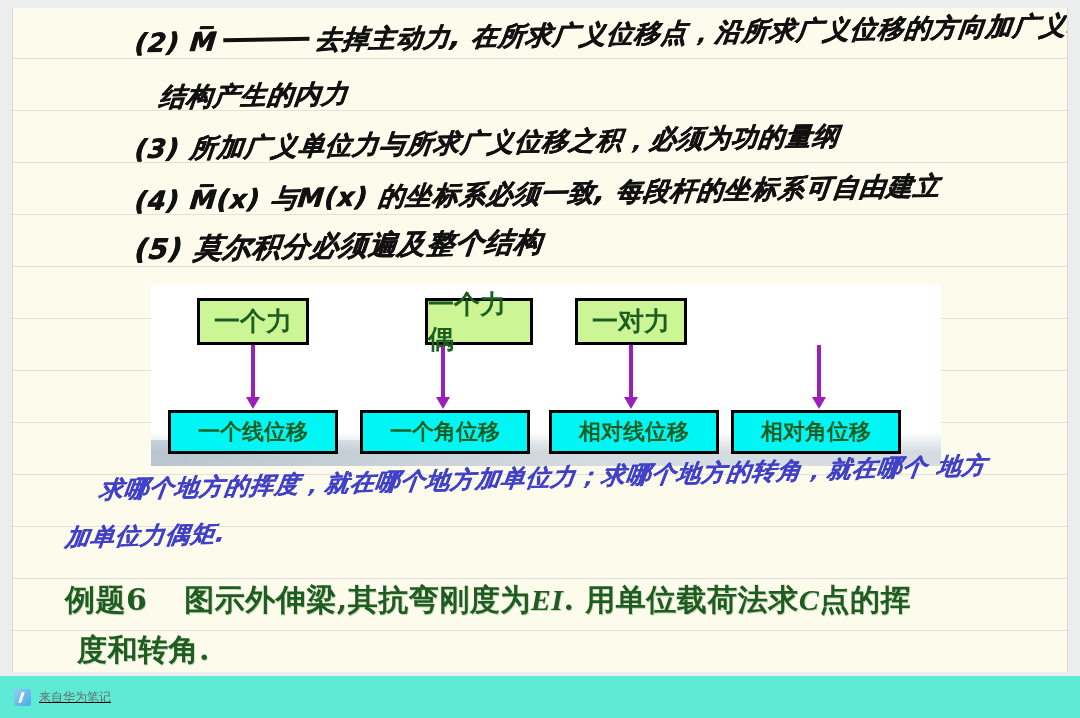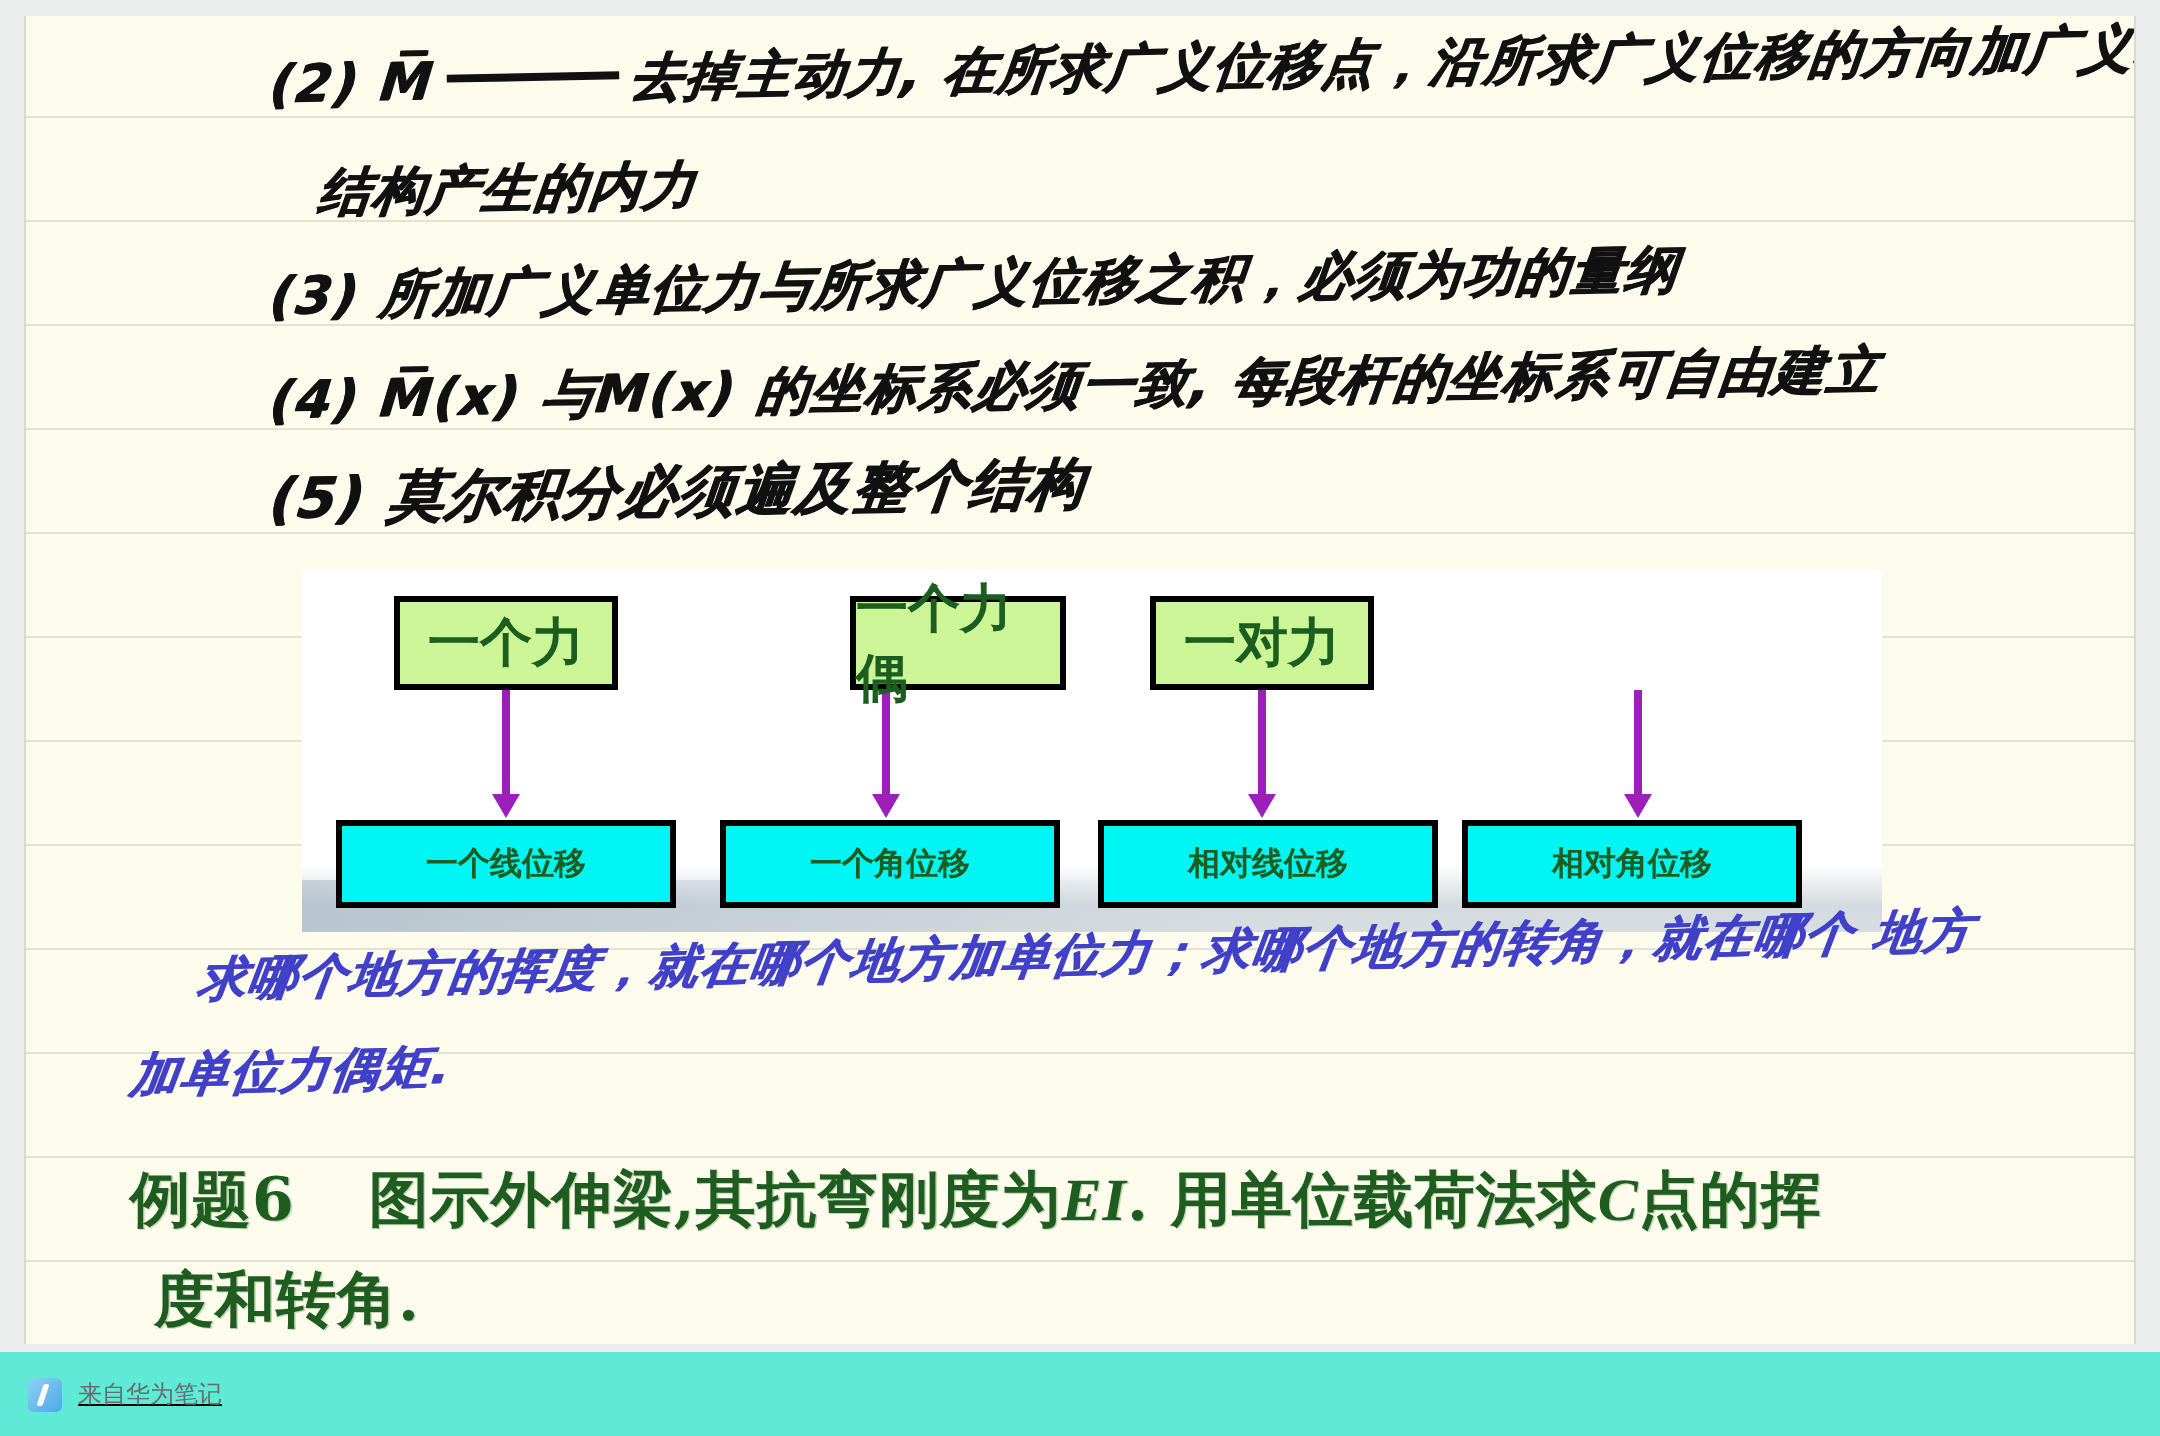--- a/index.html
+++ b/index.html
@@ -116,21 +116,21 @@
     z-index: 3;
   }
   .node.top {
     background: #ccf596;
     height: 47px;
     font-size: 26px;
   }
   .node.bottom {
     background: #00f5f5;
     height: 44px;
-    font-size: 16px;
+    font-size: 22px;
   }
   .arrow {
     position: absolute;
     width: 4px;
     background: #9b1fb8;
     z-index: 2;
   }
   .arrowhead {
     position: absolute;
     width: 0; height: 0;

